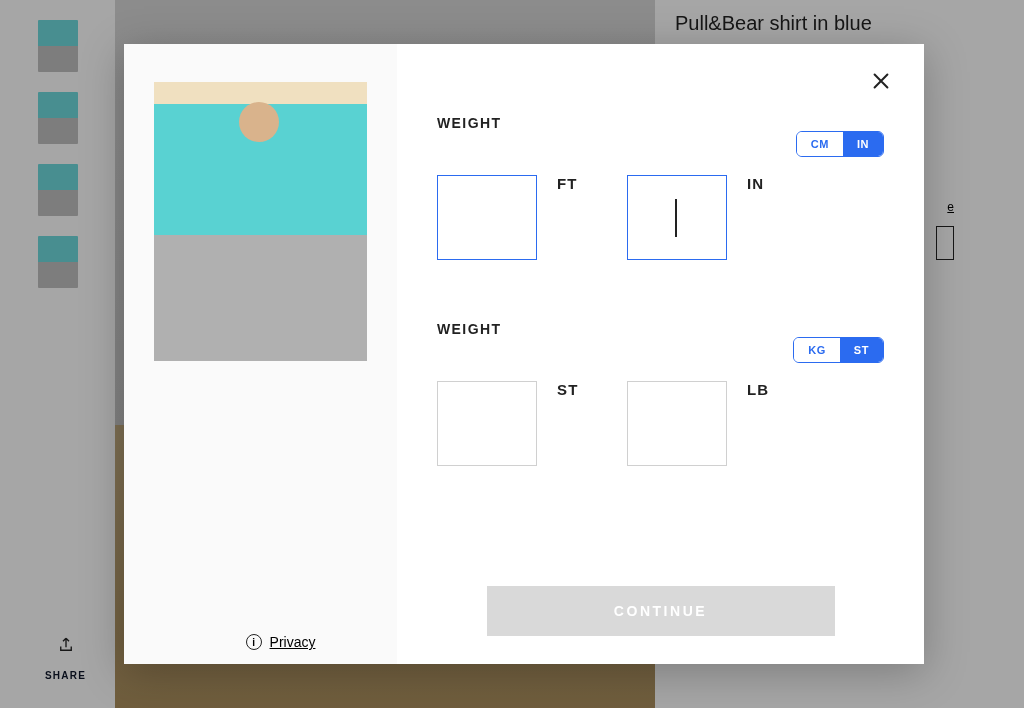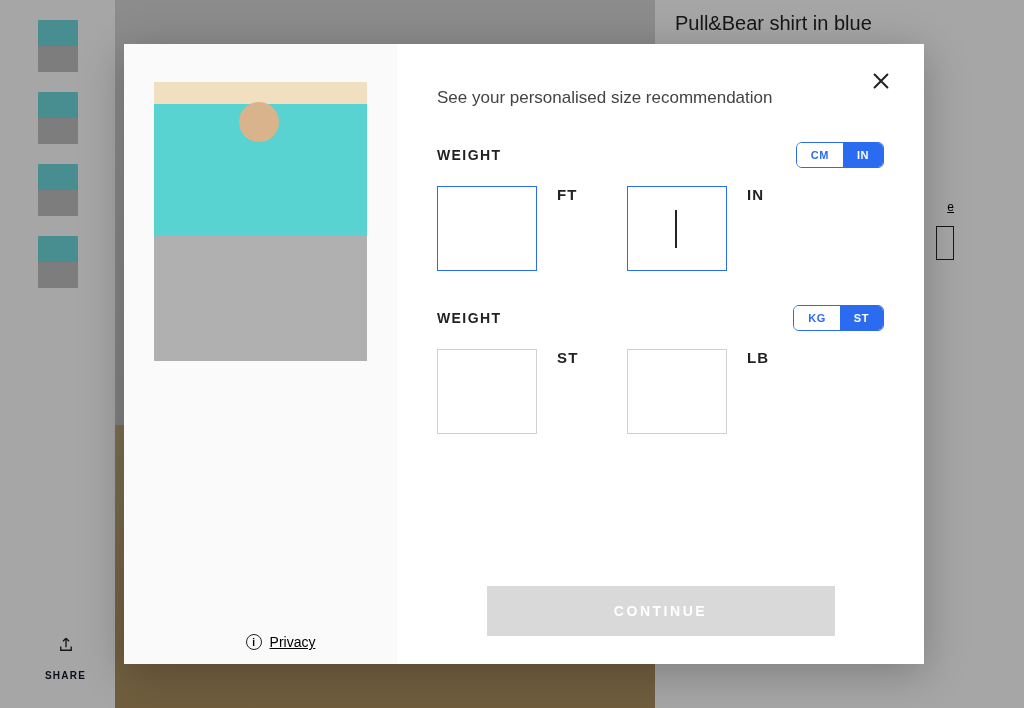--- a/index.html
+++ b/index.html
@@ -186,20 +186,21 @@
     font-size: 14px;
     font-weight: 800;
     letter-spacing: 0.1em;
     color: #222;
   }
   .unit-toggle {
     display: inline-flex;
     border: 1.5px solid #2b6bf0;
     border-radius: 6px;
     overflow: hidden;
+    margin-top: 43px;
   }
   .unit-btn {
     padding: 6px 14px;
     font-size: 11px;
     font-weight: 800;
     letter-spacing: 0.05em;
     background: #fff;
     color: #2b6bf0;
     cursor: pointer;
   }
@@ -298,21 +299,20 @@
     </div>
   </div>
 
   <div class="modal-right">
     <div class="close-btn">
       <svg viewBox="0 0 24 24">
           <path d="M5 5l14 14M19 5L5 19" stroke="#222" stroke-width="2.2" fill="none" stroke-linecap="round"></path>
         </svg>
     </div>
 
-    <div class="modal-subtitle">See your personalised size recommendation</div>
 
     <div class="measure-section">
       <div class="section-header">
         <div class="section-label">WEIGHT</div>
         <div class="unit-toggle">
           <div class="unit-btn">CM</div>
           <div class="unit-btn active">IN</div>
         </div>
       </div>
       <div class="inputs-row">

